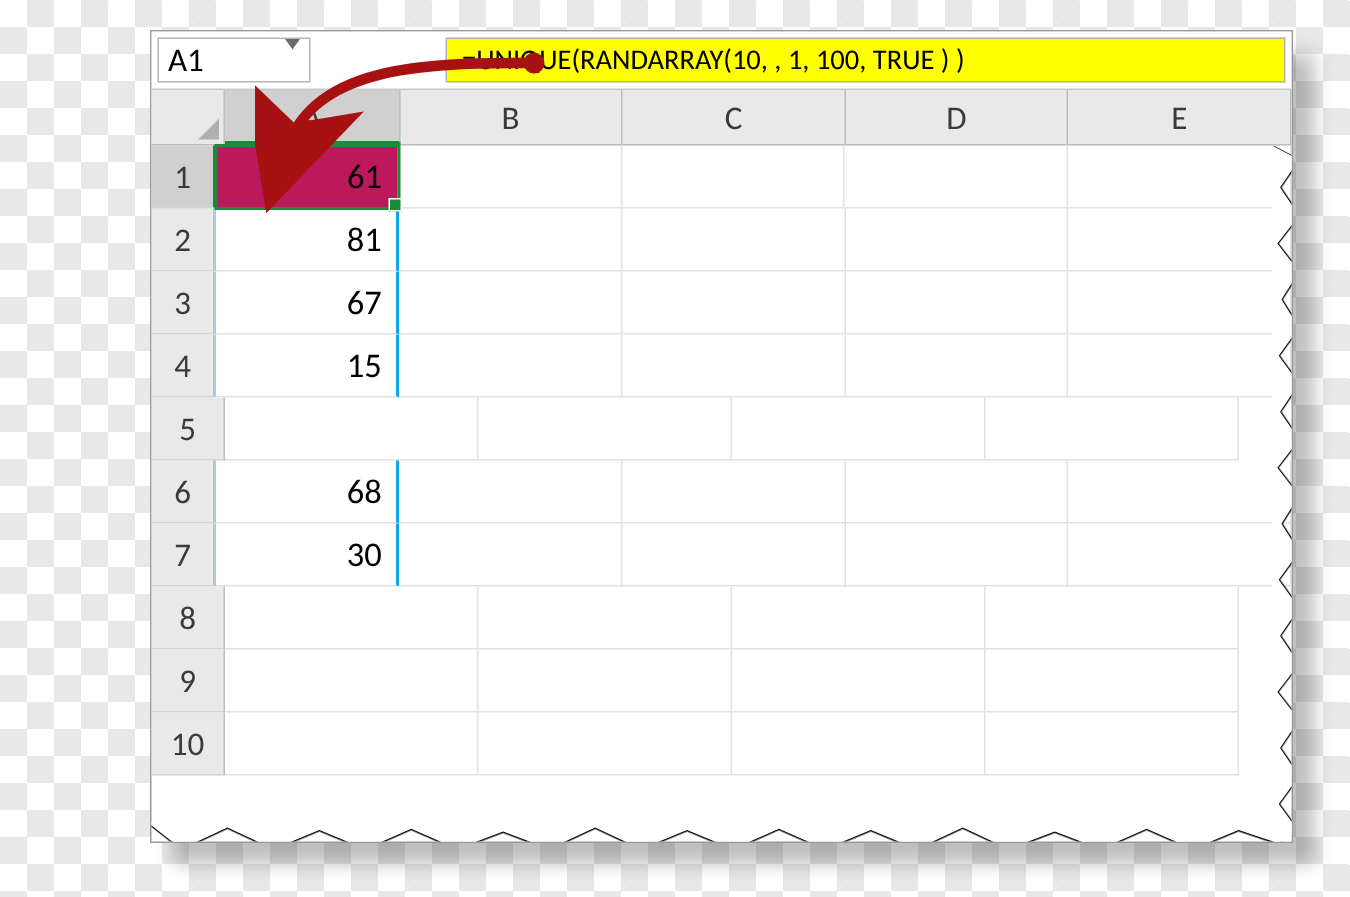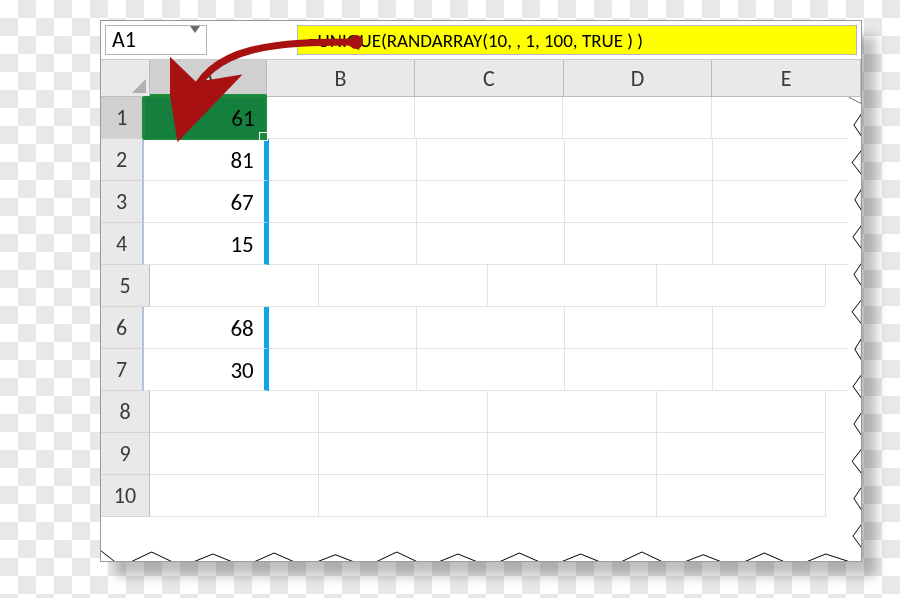--- a/index.html
+++ b/index.html
@@ -65,26 +65,26 @@
     color:#3a3a3a;font-size:22px;
   }
   .rowhdr.active{background:#d0d0d0;border-right:2px solid #1b8a3a;}
   .cell{
     border-right:1px solid #e1e1e1;border-bottom:1px solid #e1e1e1;
     display:flex;align-items:center;justify-content:flex-end;padding:0 10px;
     font-size:23px;color:#000;
   }
   .cA{width:116px;}
   .cBE{width:148px;}
-  .activeCell{background:#15803d;outline:2px solid #1b8a3a;outline-offset:-1px;position:relative;}
+  .activeCell{background:#be185d;outline:2px solid #1b8a3a;outline-offset:-1px;position:relative;}
   .activeCell::after{
     content:"";position:absolute;right:-3px;bottom:-3px;width:7px;height:7px;
     background:#1b8a3a;border:1px solid #fff;
   }
-  .spill{border-left:1px solid #9fc7ef;border-right:5px solid #0ea5e9;}
+  .spill{border-left:1px solid #9fc7ef;border-right:2px solid #0ea5e9;}
   .spillBottom{border-bottom:1px solid #9fc7ef;}
   
   .arrow{position:absolute;left:170px;top:32px;pointer-events:none;}
   
   .torn-right{
     position:absolute;right:-2px;top:38px;bottom:0;width:18px;background:#fff;
     clip-path:polygon(0 0,100% 2%,30% 6%,100% 10%,20% 14%,100% 18%,35% 22%,100% 26%,25% 30%,100% 34%,30% 38%,100% 42%,20% 46%,100% 50%,35% 54%,100% 58%,25% 62%,100% 66%,30% 70%,100% 74%,20% 78%,100% 82%,30% 86%,100% 90%,25% 94%,100% 98%,0 100%);
   }
   .torn-bottom{
     position:absolute;left:0;right:0;bottom:-2px;height:18px;background:#fff;

